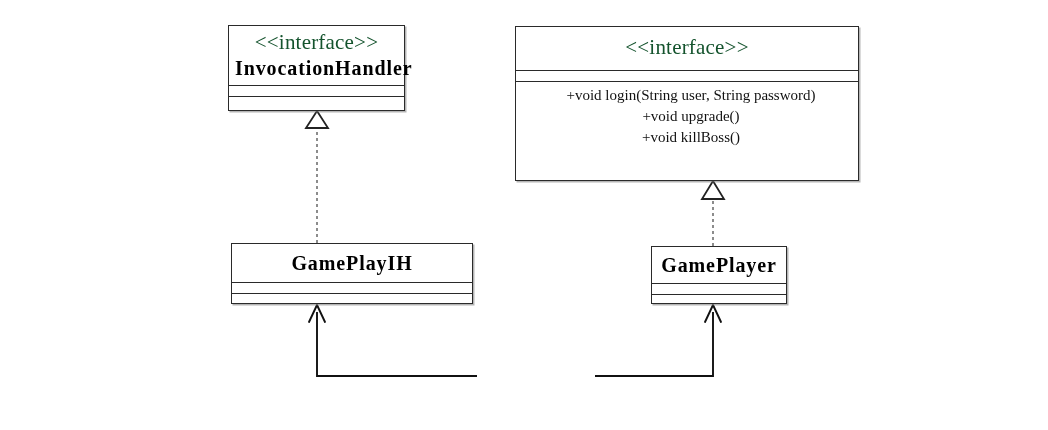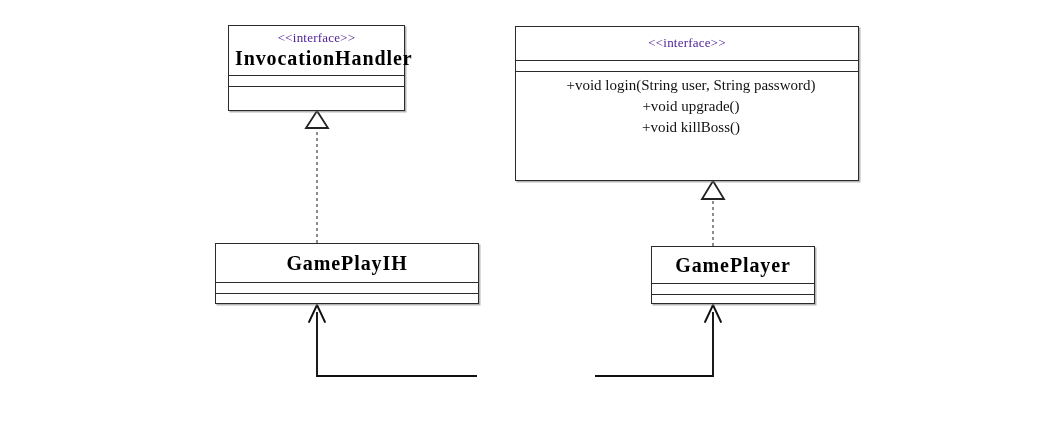--- a/index.html
+++ b/index.html
@@ -31,22 +31,22 @@
     box-shadow: 1.5px 1.5px 0 rgba(120,120,120,0.55);
     z-index: 2;
   }
   .compartment-head {
     text-align: center;
     line-height: 1.22;
     padding: 4px 6px 5px 6px;
     box-sizing: border-box;
   }
   .stereotype {
-    font-size: 13px;
-    color: #4c1d95;
+    font-size: 21px;
+    color: #14532d;
     font-weight: normal;
     letter-spacing: 0.2px;
     white-space: nowrap;
   }
   .cls-name {
     font-size: 20px;
     font-weight: bold;
     color: #000000;
     letter-spacing: 0.9px;
     white-space: nowrap;
@@ -65,22 +65,22 @@
     font-size: 15px;
     color: #111111;
     line-height: 1.42;
     white-space: nowrap;
     text-align: center;
   }
 
   
   #box-invocationhandler { left: 228px; top: 25px;  width: 177px; height: 86px; }
   #box-igameplayer       { left: 515px; top: 26px;  width: 344px; height: 155px; }
-  #box-gameplayih        { left: 215px; top: 243px; width: 264px; height: 61px; }
-  #box-gameplayer        { left: 651px; top: 246px; width: 164px; height: 58px; }
+  #box-gameplayih        { left: 231px; top: 243px; width: 242px; height: 61px; }
+  #box-gameplayer        { left: 651px; top: 246px; width: 136px; height: 58px; }
   #box-client            { left: 477px; top: 343px; width: 118px; height: 60px; }
 </style>
 </head>
 <body>
 
 <div id="canvas">
 
   <svg class="edges" viewBox="0 0 1048 430" xmlns="http://www.w3.org/2000/svg">
 
     <g>

